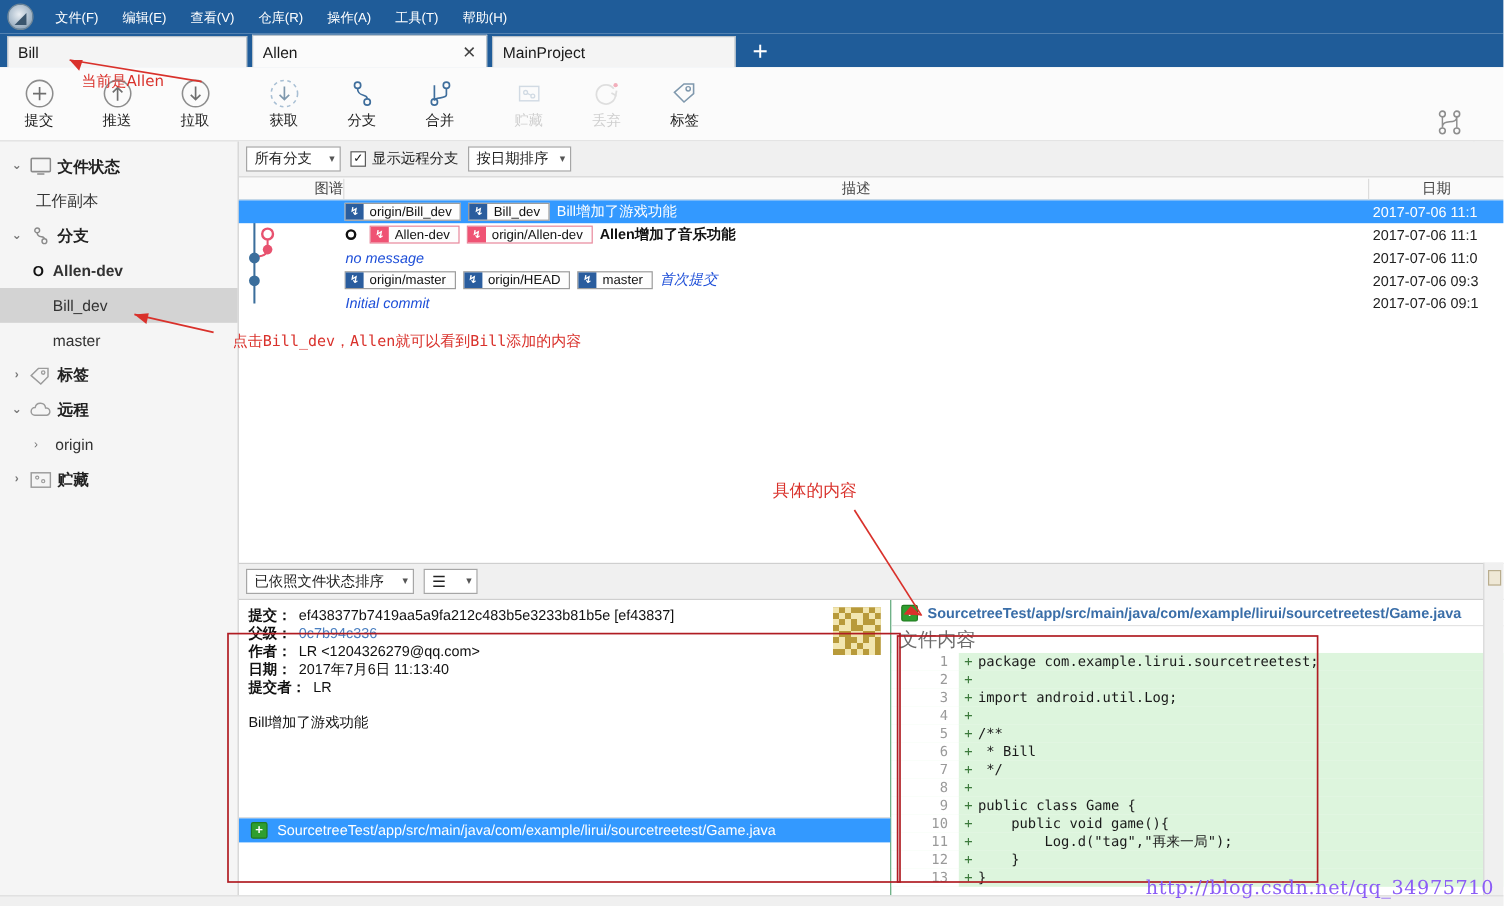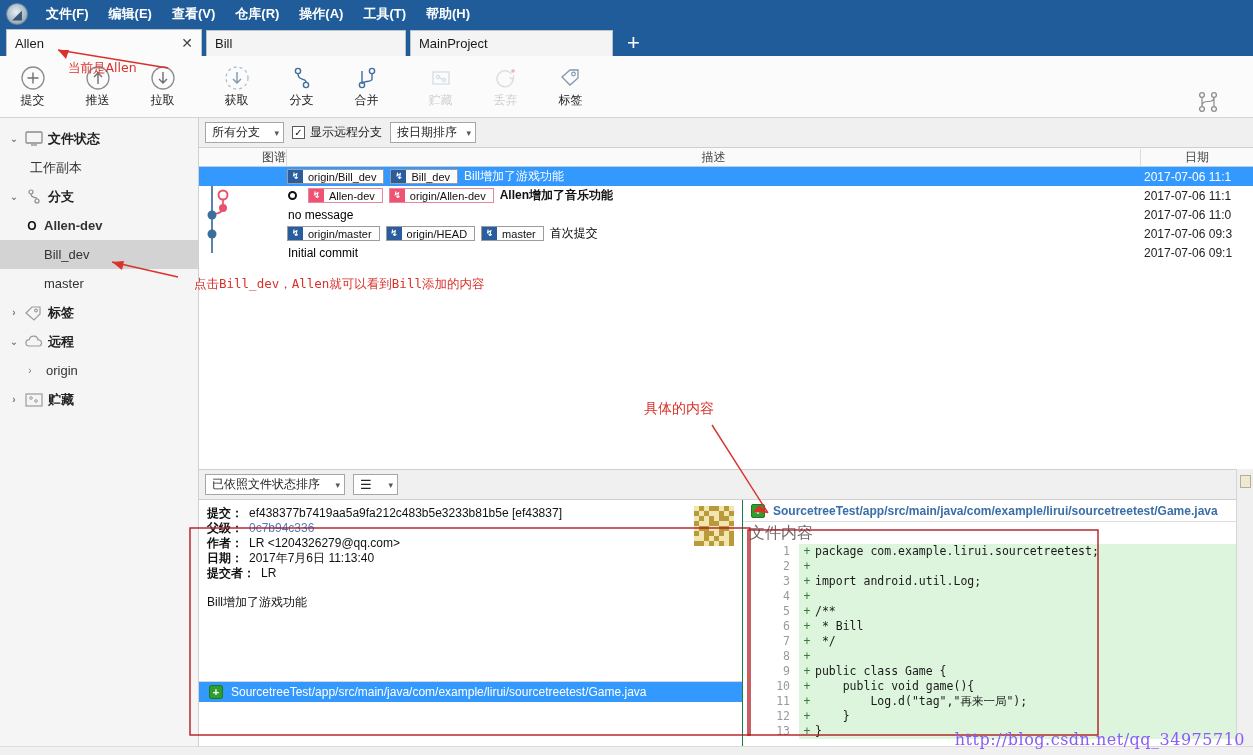--- a/index.html
+++ b/index.html
@@ -17,21 +17,21 @@
     padding-left:6px; color:#fff;
   }
   #app-logo{
     width:22px;height:22px;border-radius:50%;
     background:radial-gradient(circle at 45% 40%,#e8edf2 0%,#a9bbcb 55%,#7d93a6 100%);
     border:1px solid #6e8698; margin-right:8px; position:relative;
     display:flex;align-items:center;justify-content:center;
   }
   #app-logo .tree{font-size:13px;color:#3a566e;line-height:1;}
   .menu-item{
-    padding:4px 10px; font-size:13px; color:#fff; white-space:nowrap; cursor:default;font-weight:bold;
+    padding:4px 10px; font-size:11px; color:#fff; white-space:nowrap; cursor:default;
   }
 
   
   #tabbar{
     height:28px; background:#1f5c99; display:flex; align-items:flex-end;
     padding-left:6px; position:relative;
   }
   .tab{
     height:26px; min-width:196px; background:#f4f4f4; border:1px solid #b9c3cb;
     border-bottom:none; margin-right:4px; display:flex; align-items:center;
@@ -123,21 +123,21 @@
     height:19px; display:flex; align-items:center; font-size:12px; position:relative;
   }
   .log-row.selected{ background:#3399ff; color:#fff; }
   .lr-graph{ width:88px; flex:0 0 88px; height:19px; position:relative; }
   .lr-desc{ flex:1; display:flex; align-items:center; gap:6px; padding-left:0; min-width:0; overflow:hidden; }
   .lr-date{ width:113px; flex:0 0 113px; padding-left:4px; white-space:nowrap; overflow:hidden; }
   .log-row.selected .lr-date{ color:#fff; }
   .log-row .msg{ white-space:nowrap; }
   .log-row.selected .msg{ color:#fff; font-weight:normal; }
   .msg-bold{ font-weight:bold; color:#111; }
-  .msg-plain{ color:#000000; }
+  .msg-plain{ color:#1d4ed8;font-style:italic; }
 
   .refbadge{
     display:inline-flex; align-items:center; height:15px; border:1px solid #9c9c9c;
     background:#fdfdfd; font-size:11px; color:#111; padding-right:7px; white-space:nowrap;
   }
   .refbadge .rb-ico{
     width:15px;height:13px;display:flex;align-items:center;justify-content:center;
     color:#fff;font-size:9px;font-weight:bold;font-style:italic;margin-right:5px;line-height:1;
   }
   .refbadge.blue .rb-ico{ background:#2a5d9e; }
@@ -248,26 +248,26 @@
   <div class="menu-item">文件(F)</div>
   <div class="menu-item">编辑(E)</div>
   <div class="menu-item">查看(V)</div>
   <div class="menu-item">仓库(R)</div>
   <div class="menu-item">操作(A)</div>
   <div class="menu-item">工具(T)</div>
   <div class="menu-item">帮助(H)</div>
 </div>
 
 <div id="tabbar">
+  <div class="tab" style="width:200px;">
+    <span class="tab-label">Bill</span>
+  </div>
   <div class="tab active" style="width:196px;">
     <span class="tab-label">Allen</span>
     <span class="tab-close">✕</span>
-  </div>
-  <div class="tab" style="width:200px;">
-    <span class="tab-label">Bill</span>
   </div>
   <div class="tab" style="width:203px;">
     <span class="tab-label">MainProject</span>
   </div>
   <div id="tab-add">+</div>
 </div>
 
 <div id="toolbar">
   <div class="tb-group">
 

